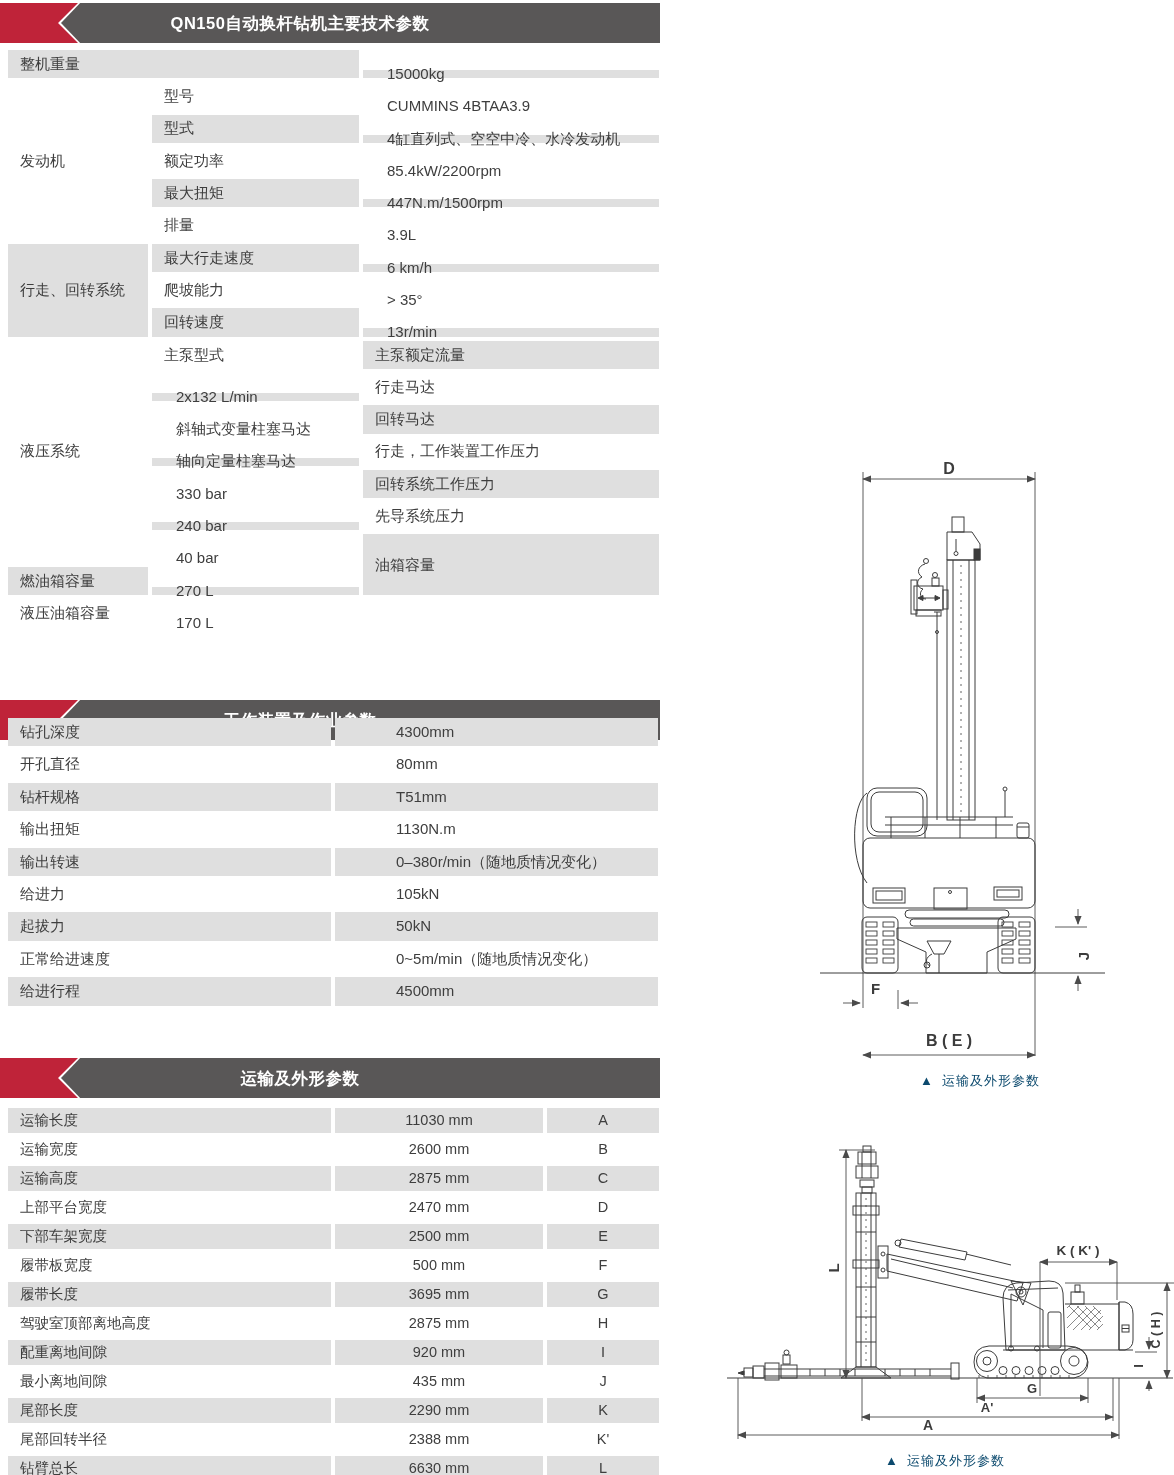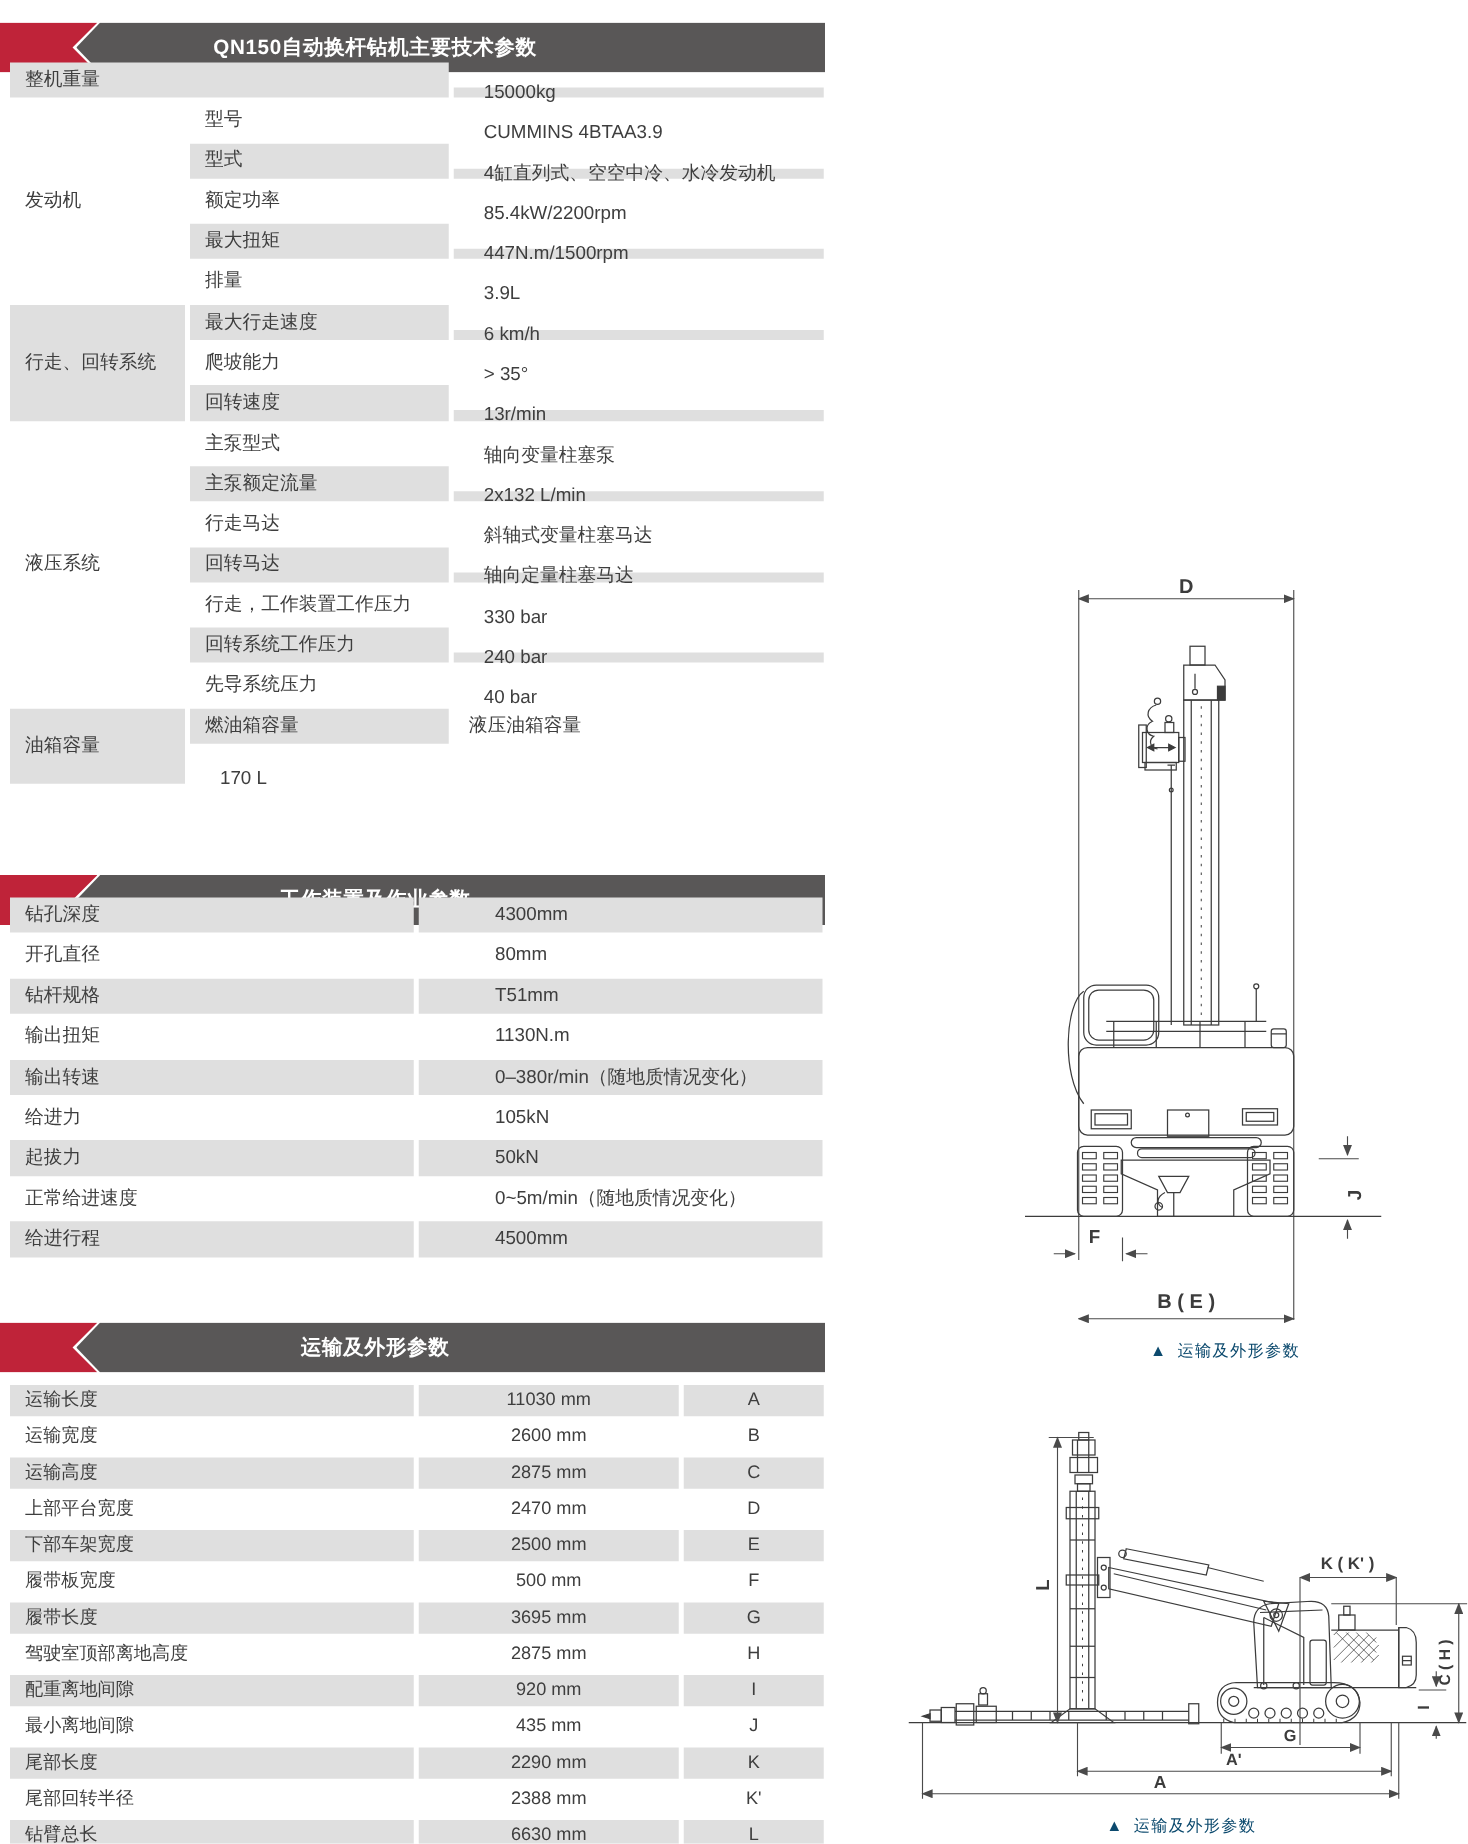--- a/index.html
+++ b/index.html
@@ -30,21 +30,21 @@
   .draw{position:absolute;}
   .cap{position:absolute;text-align:center;font-size:13px;color:#0c4a6e;}
   .cap .capt{margin-left:9px;letter-spacing:1px;}
   svg text{font-family:"Liberation Sans","DejaVu Sans",sans-serif;fill:#3c3c3c;font-weight:bold;}
 </style>
 </head>
 <body>
 
 <div class="page">
 
-  <div class="hdr" style="top:18px;padding-left:24px;">
+  <div class="hdr" style="top:3px;padding-left:24px;">
     <div class="hred"></div>
     <div class="hgray"></div>
     <div class="htitle">QN150自动换杆钻机主要技术参数</div>
   </div>
 
   <div class="t t1">
     <div class="c pl g" style="grid-column:1/3">整机重量</div>
     <div class="c val g">15000kg</div>
 
     <div class="c pl w" style="grid-row:span 5">发动机</div>
@@ -62,36 +62,36 @@
     <div class="c pl g" style="grid-row:span 3">行走、回转系统</div>
     <div class="c pl g">最大行走速度</div>
     <div class="c val g">6 km/h</div>
     <div class="c pl w">爬坡能力</div>
     <div class="c val w">&gt; 35°</div>
     <div class="c pl g">回转速度</div>
     <div class="c val g">13r/min</div>
 
     <div class="c pl w" style="grid-row:span 7">液压系统</div>
     <div class="c pl w">主泵型式</div>
-    <div class="c val w">轴向变量柱塞泵</div>
     <div class="c pl g">主泵额定流量</div>
     <div class="c val g">2x132 L/min</div>
     <div class="c pl w">行走马达</div>
     <div class="c val w">斜轴式变量柱塞马达</div>
     <div class="c pl g">回转马达</div>
     <div class="c val g">轴向定量柱塞马达</div>
     <div class="c pl w">行走，工作装置工作压力</div>
     <div class="c val w">330 bar</div>
     <div class="c pl g">回转系统工作压力</div>
     <div class="c val g">240 bar</div>
     <div class="c pl w">先导系统压力</div>
     <div class="c val w">40 bar</div>
 
     <div class="c pl g" style="grid-row:span 2">油箱容量</div>
     <div class="c pl g">燃油箱容量</div>
+    <div class="c val g">270 L</div>
     <div class="c pl w">液压油箱容量</div>
     <div class="c val w">170 L</div>
   </div>
 
   <div class="hdr" style="top:700px;border-radius:16px;">
     <div class="hred"></div>
     <div class="hgray"></div>
     <div class="htitle">工作装置及作业参数</div>
   </div>
 

